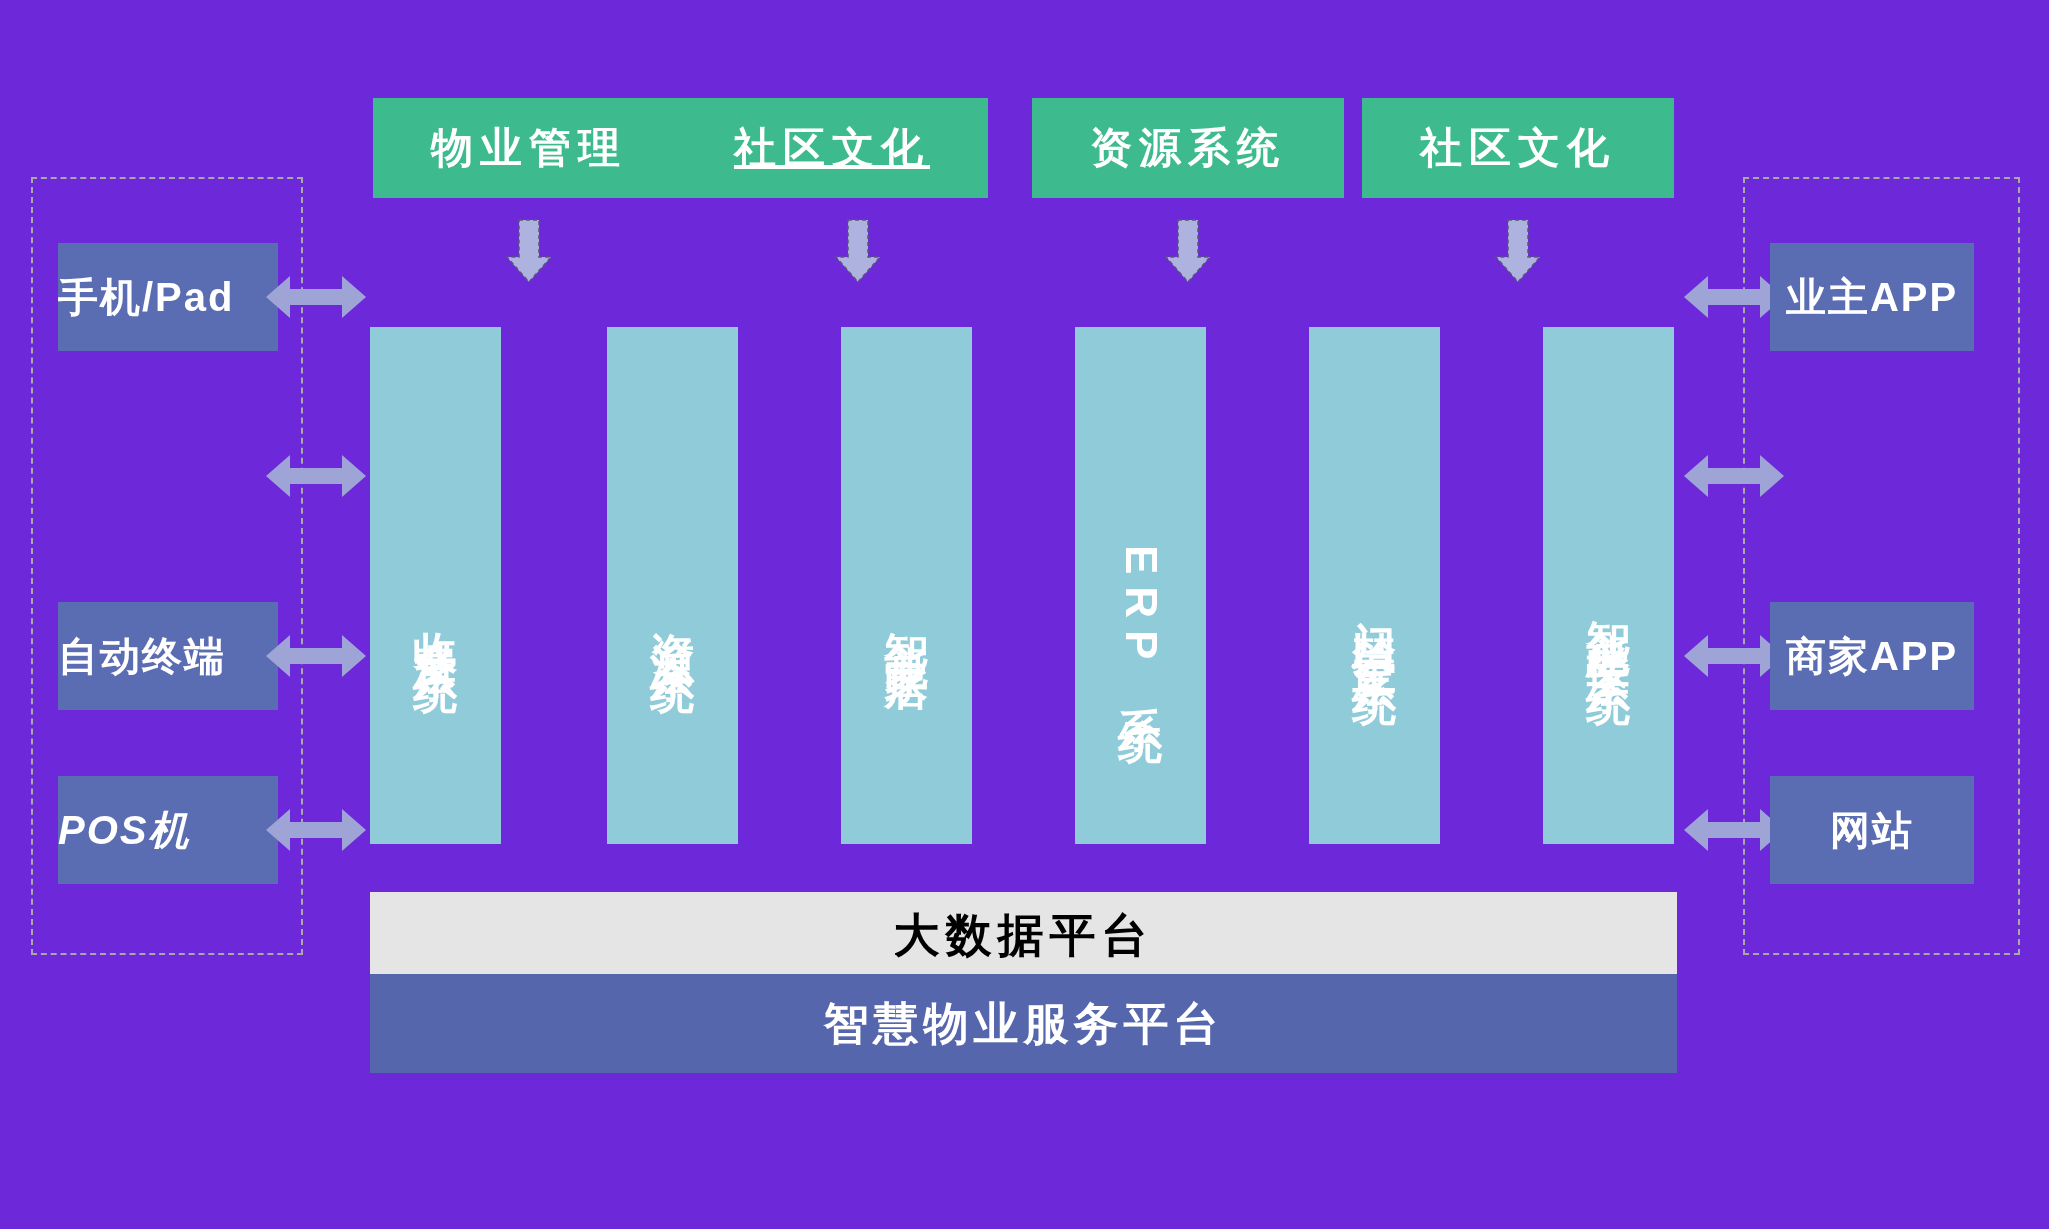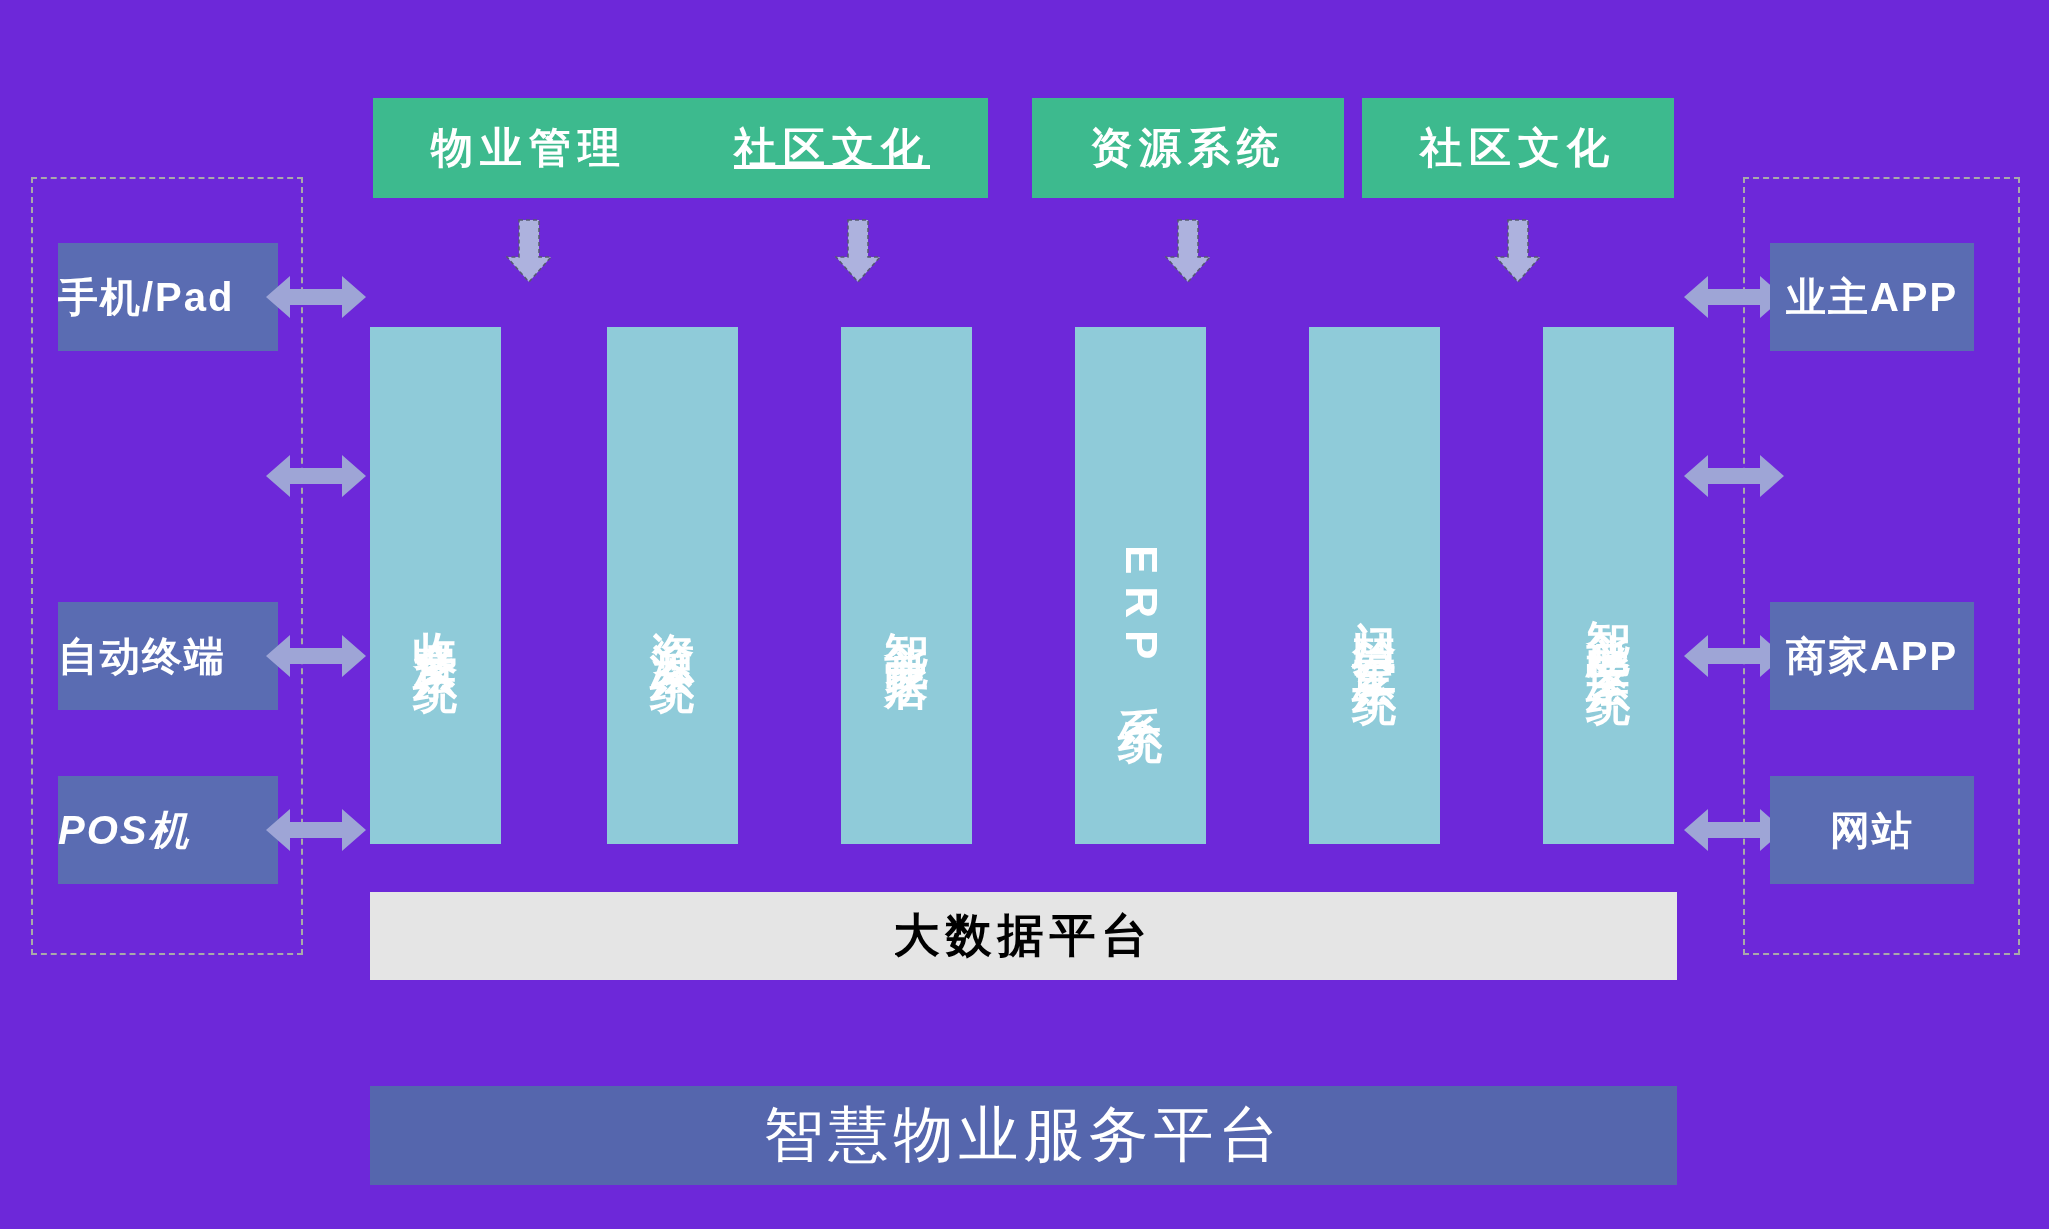--- a/index.html
+++ b/index.html
@@ -51,24 +51,24 @@
     white-space:nowrap;
   }
 
   .platform-bar-gray{
     position:absolute;left:370px;top:892px;width:1307px;height:88px;
     background:var(--bigdata-gray,#E5E5E5);
     display:flex;align-items:center;justify-content:center;
     color:#000000;font-size:46px;font-weight:bold;letter-spacing:6px;
   }
   .platform-bar-purple{
-    position:absolute;left:370px;top:1086px;width:1307px;height:99px;
+    position:absolute;left:370px;top:974px;width:1307px;height:99px;
     background:var(--platform-purple,#5566AD);
     display:flex;align-items:center;justify-content:center;
-    color:#ffffff;font-size:60px;font-weight:normal;letter-spacing:5px;
+    color:#ffffff;font-size:45px;font-weight:bold;letter-spacing:5px;
   }
 
   .h-arrow{position:absolute;width:100px;height:46px;}
   .h-arrow polygon{fill:var(--arrow-purple,#9EA5D6);}
   .d-arrow{position:absolute;width:46px;height:64px;top:219px;}
   .d-arrow polygon{
     fill:var(--down-arrow-fill,#ADB2DE);
     stroke:#55596F;stroke-width:1.5;stroke-dasharray:4 3;
   }
 </style>

